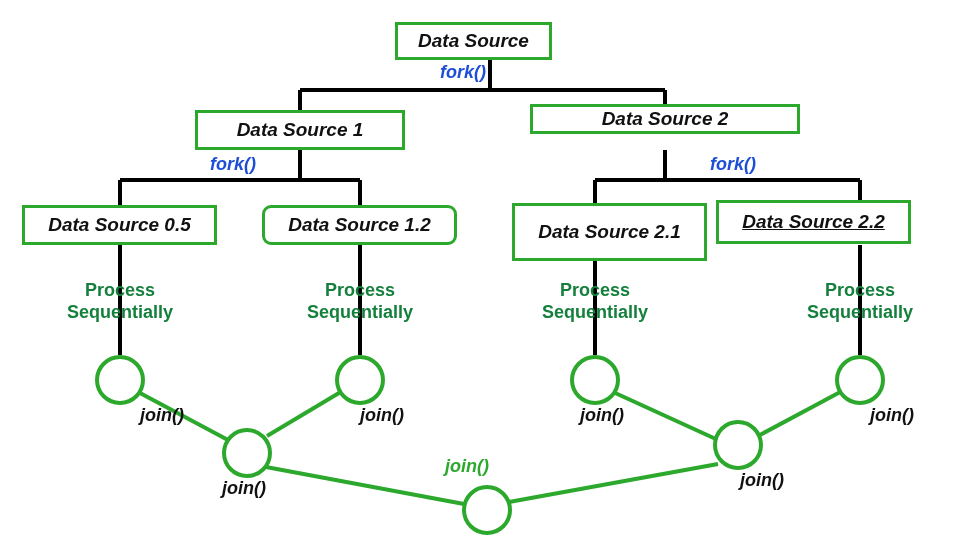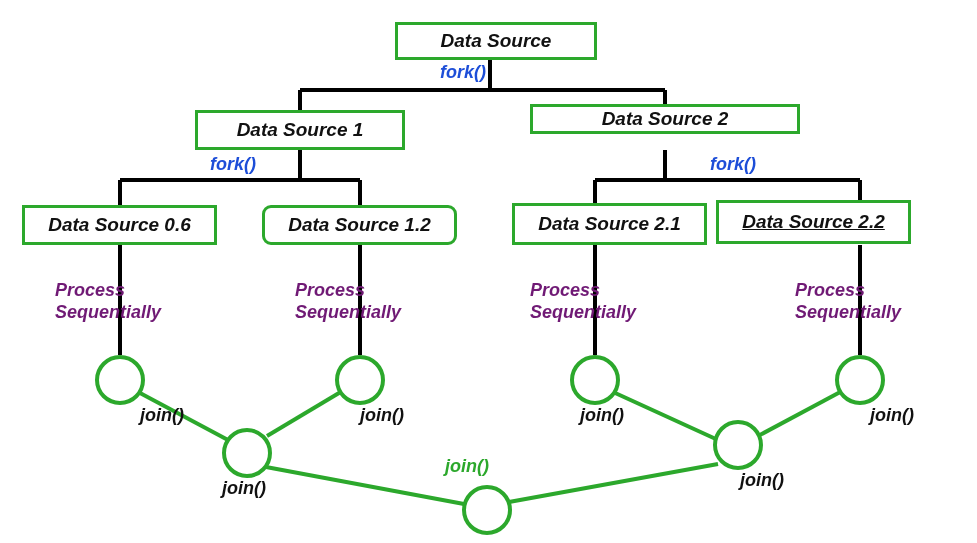--- a/index.html
+++ b/index.html
@@ -42,23 +42,23 @@
     font-weight: bold;
     font-style: italic;
     font-size: 18px;
     color: #1d4ed8;
     white-space: nowrap;
     text-align: center;
   }
   .process-label {
     position: absolute;
     font-weight: bold;
-    font-style: italic;
     font-size: 18px;
-    color: #701a75;
+    color: #15803d;
+    text-align: center;
     width: 130px;
     line-height: 1.2;
   }
   .join-label {
     position: absolute;
     font-weight: bold;
     font-style: italic;
     font-size: 18px;
     color: #111;
   }
@@ -95,42 +95,42 @@
 
     <line x1="140" y1="393" x2="228" y2="440" stroke="#2ca82c" stroke-width="4"></line>
     <line x1="344" y1="390" x2="267" y2="436" stroke="#2ca82c" stroke-width="4"></line>
     <line x1="613" y1="392" x2="718" y2="440" stroke="#2ca82c" stroke-width="4"></line>
     <line x1="844" y1="390" x2="758" y2="436" stroke="#2ca82c" stroke-width="4"></line>
 
     <line x1="266" y1="467" x2="464" y2="504" stroke="#2ca82c" stroke-width="4"></line>
     <line x1="718" y1="464" x2="509" y2="502" stroke="#2ca82c" stroke-width="4"></line>
   </svg>
 
-  <div class="node-box" style="left:395px; top:22px; width:202px; height:38px;">
+  <div class="node-box" style="left:395px; top:22px; width:157px; height:38px;">
     <span>Data Source</span>
   </div>
   <div class="label" style="left:440px; top:62px;">fork()</div>
 
   <div class="node-box" style="left:195px; top:110px; width:210px; height:40px;text-align:center;">
     <span>Data Source 1</span>
   </div>
   <div class="node-box" style="left:530px; top:104px; width:270px; height:30px;">
     <span>Data Source 2</span>
   </div>
 
   <div class="label" style="left:210px; top:154px;">fork()</div>
   <div class="label" style="left:710px; top:154px;">fork()</div>
 
   <div class="node-box" style="left:22px; top:205px; width:195px; height:40px;">
-    <span>Data Source 0.6</span>
+    <span>Data Source 0.5</span>
   </div>
   <div class="node-box" style="left:262px; top:205px; width:195px; height:40px;border-radius:9px;">
     <span>Data Source 1.2</span>
   </div>
-  <div class="node-box" style="left:512px; top:203px; width:195px; height:42px;">
+  <div class="node-box" style="left:512px; top:203px; width:195px; height:58px;">
     <span>Data Source 2.1</span>
   </div>
   <div class="node-box" style="left:716px; top:200px; width:195px; height:44px;text-decoration:underline;">
     <span>Data Source 2.2</span>
   </div>
 
   <div class="process-label" style="left:55px; top:280px;">Process Sequentially</div>
   <div class="process-label" style="left:295px; top:280px;">Process Sequentially</div>
   <div class="process-label" style="left:530px; top:280px;">Process Sequentially</div>
   <div class="process-label" style="left:795px; top:280px;">Process Sequentially</div>

